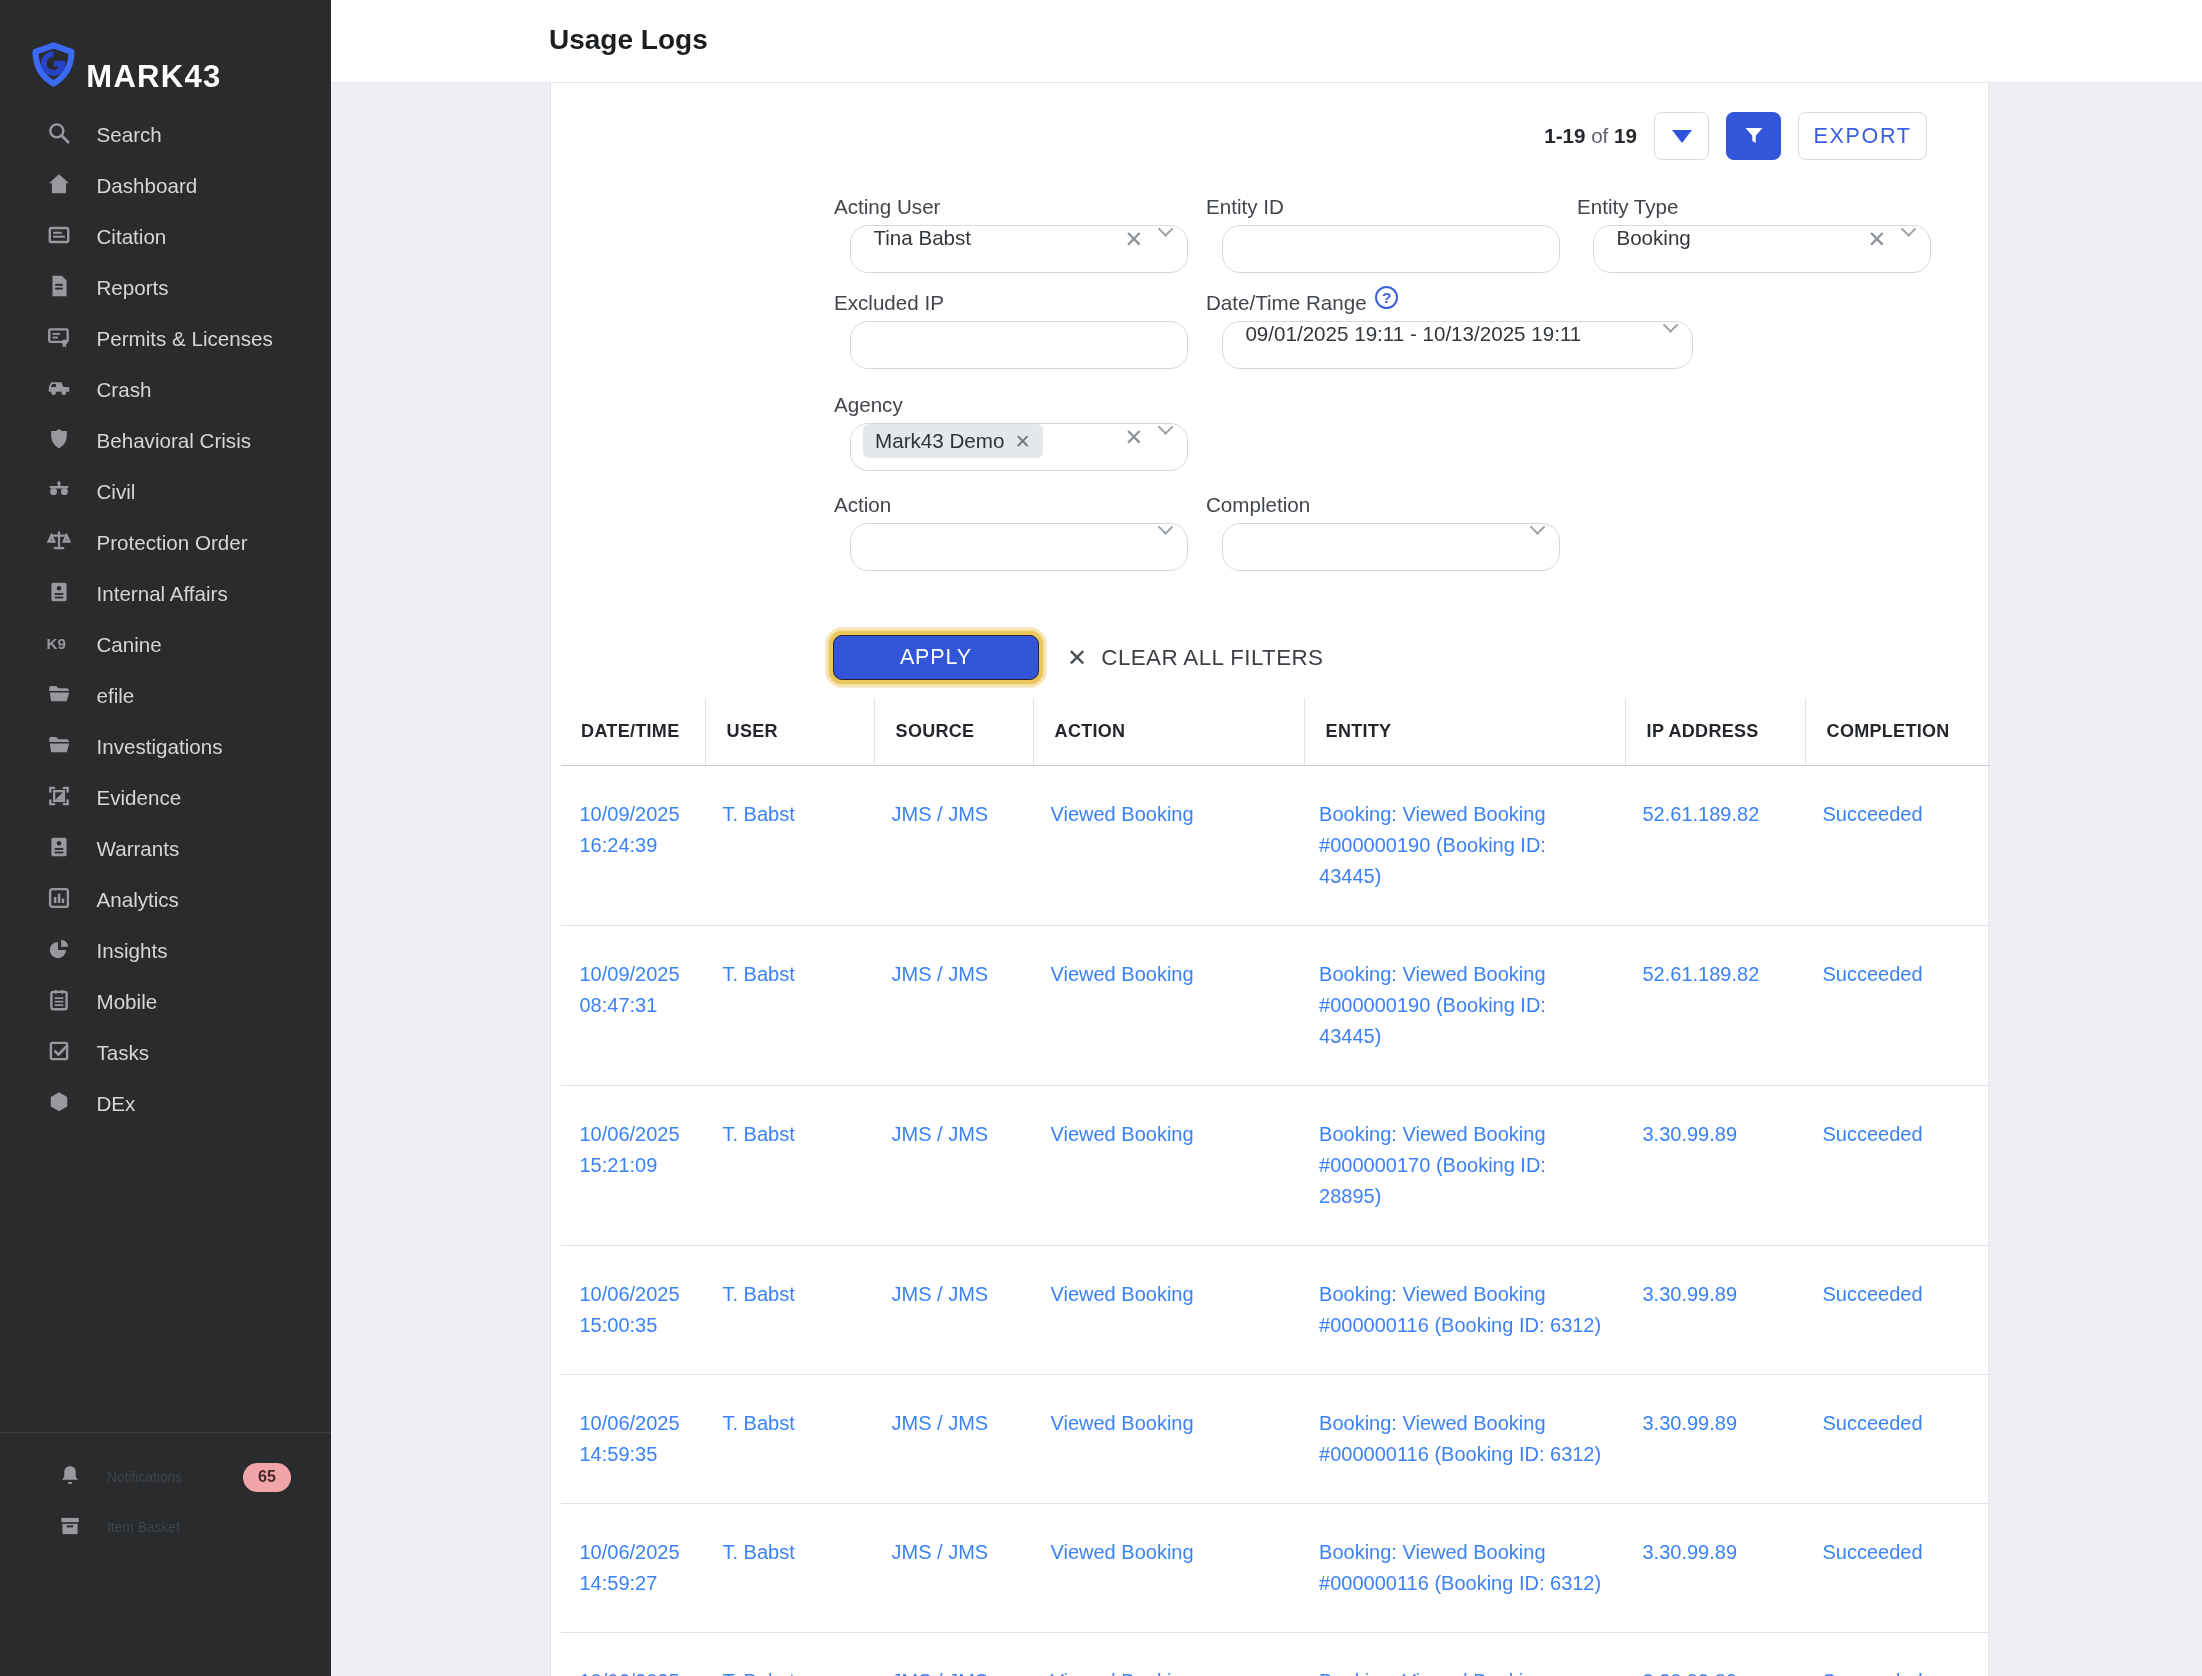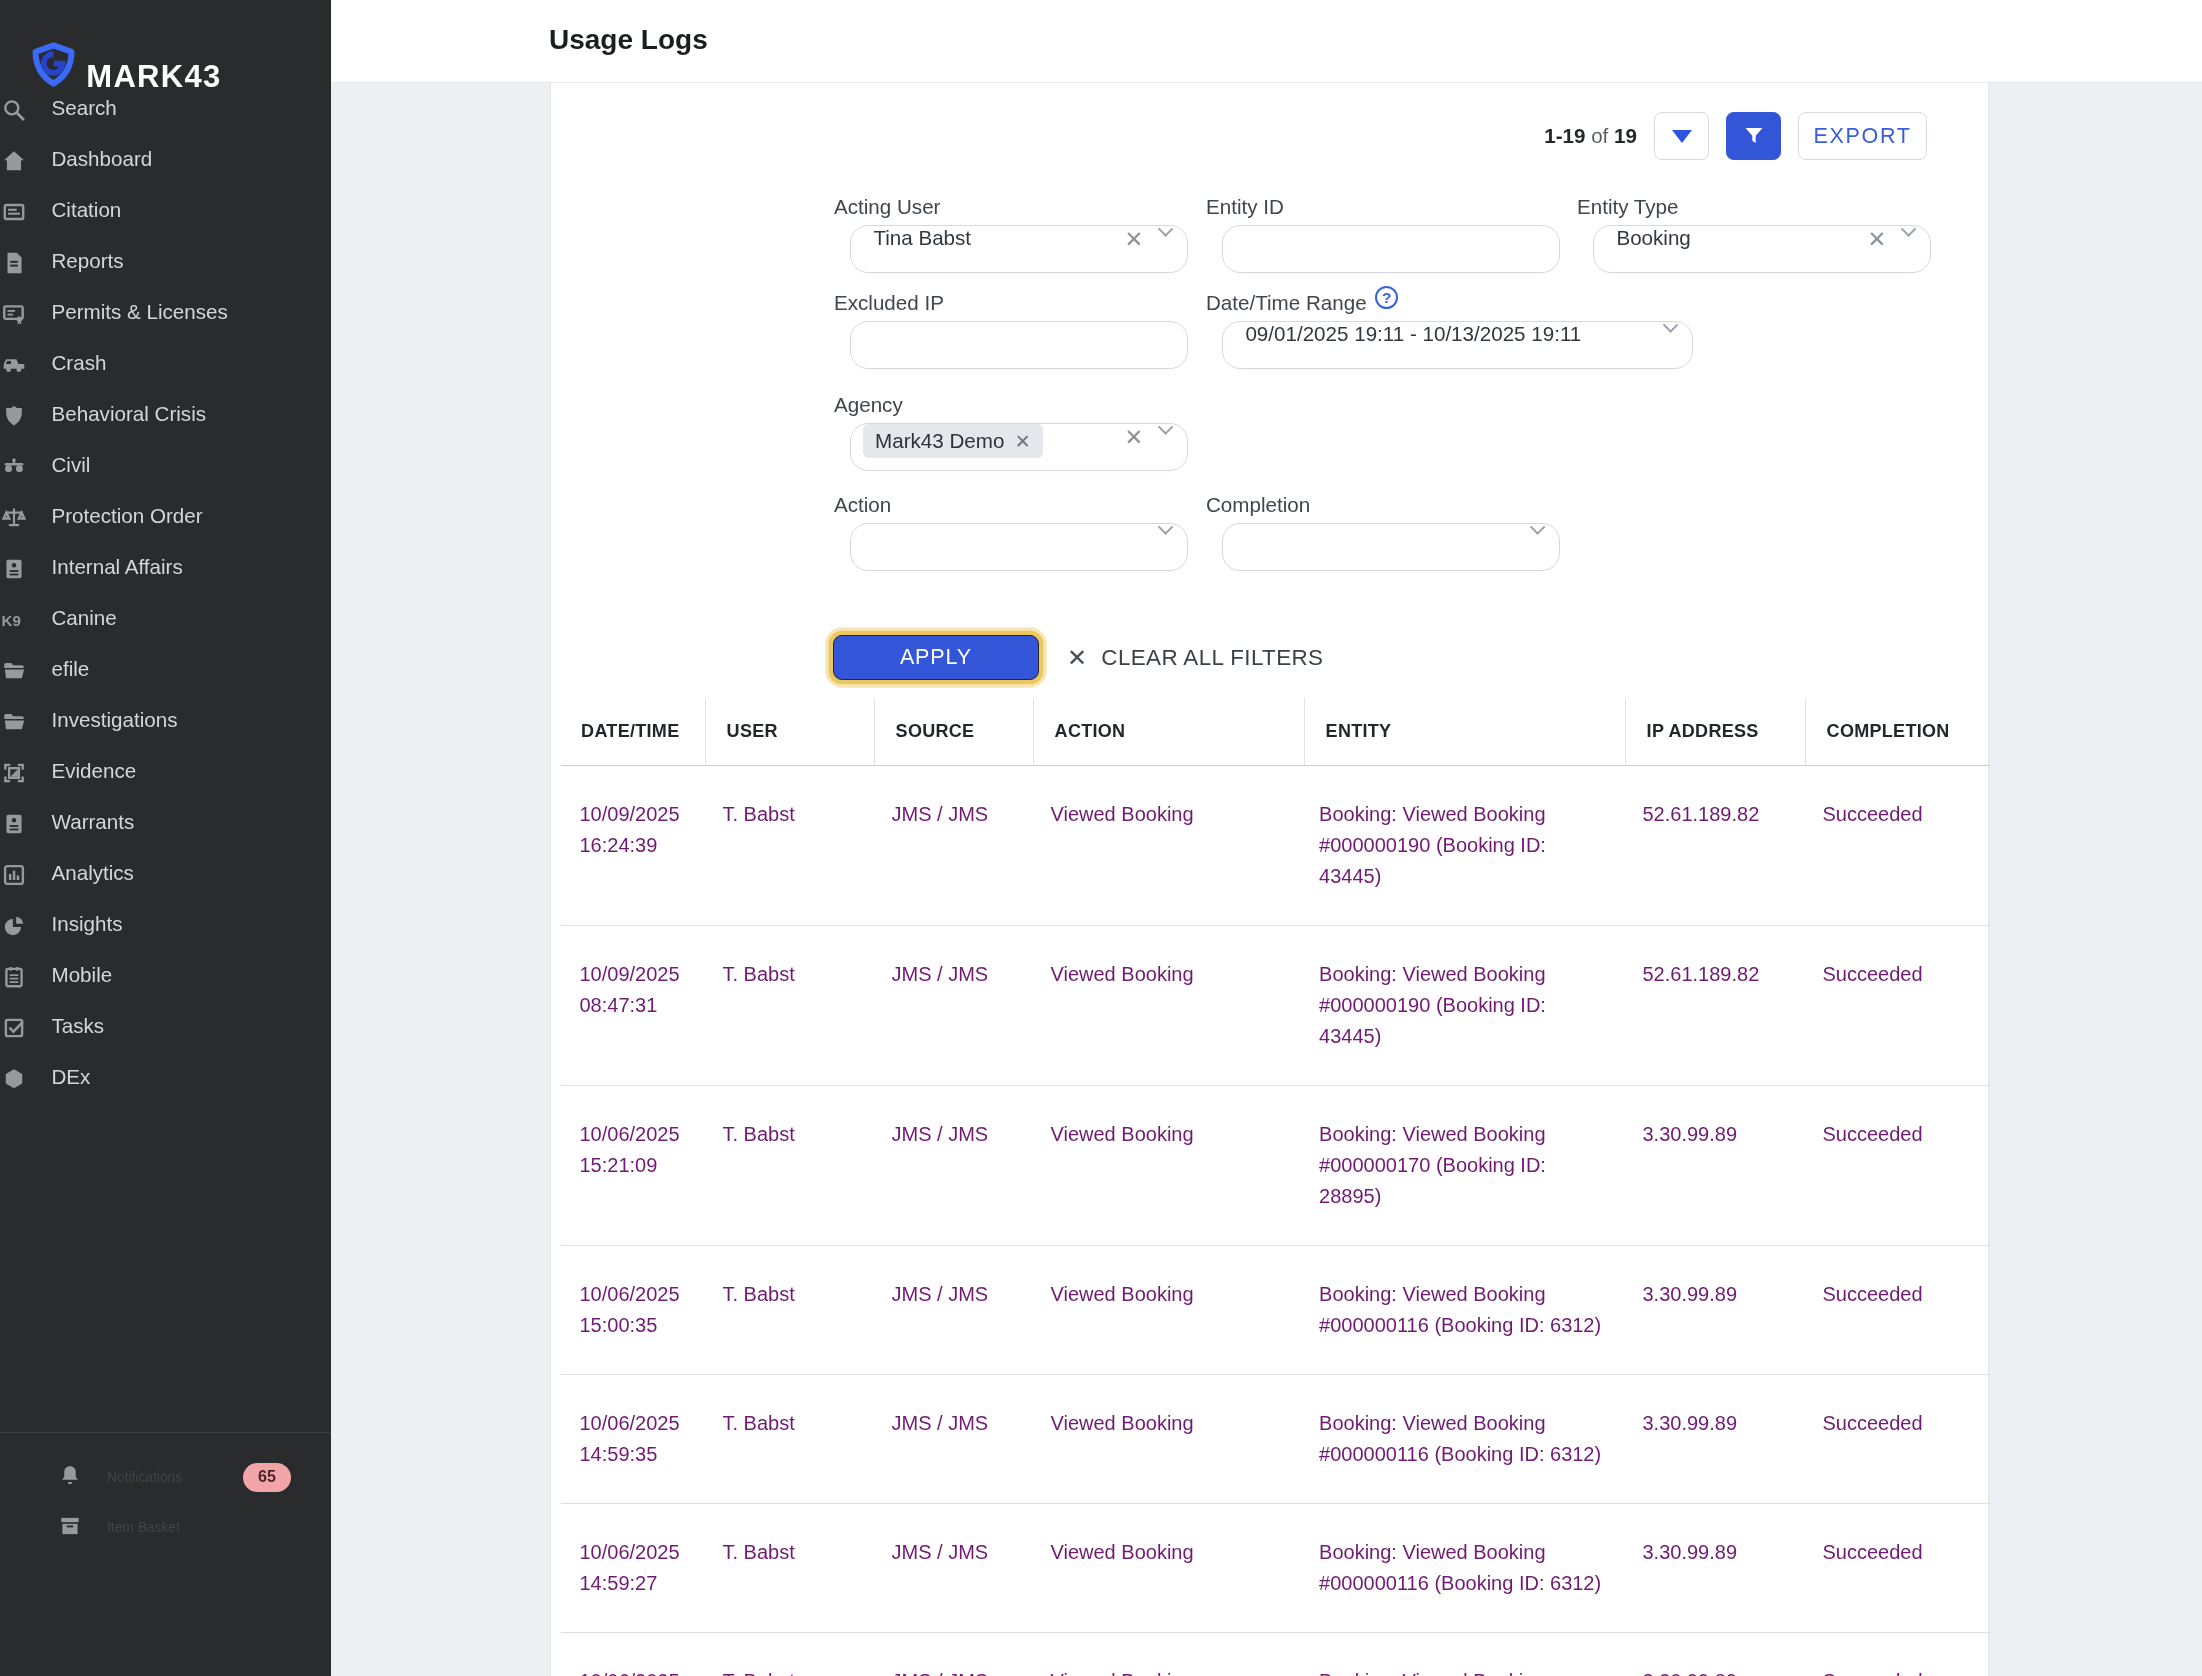--- a/index.html
+++ b/index.html
@@ -5,21 +5,21 @@
   * { margin:0; padding:0; box-sizing:border-box; }
   html,body { width:2203px; height:1676px; overflow:hidden; }
   body { position:relative; background:#edeff3; font-family:"Liberation Sans", sans-serif; color:#3f454b; }
 
   
   .sidebar { position:absolute; left:0; top:0; width:331px; height:1676px; background:#292b2d; z-index:5; }
   .logo-row { position:absolute; top:34px; left:31px; display:flex; align-items:center; gap:10.3px; }
   .logo-mark { width:45px; height:45px; }
   .logo-text { color:#fff; font-size:31px; font-weight:bold; letter-spacing:1.3px;margin-top:25px; }
   .nav { position:absolute; top:96px; left:0; right:0; }
-  .nav-item { height:51px; display:flex; align-items:flex-start; gap:24px; cursor:pointer; }
+  .nav-item { height:51px; display:flex; align-items:flex-end; padding-left:45px; gap:24px; cursor:pointer; }
   .nav-item .nicon { width:27.5px; height:27.5px; flex:0 0 27.5px; display:flex; align-items:center; justify-content:center; }
   .nav-item .nlabel { color:#d4d6d8; font-size:20.6px; }
   .nicon svg { width:26px; height:26px; }
 
   .side-footer { position:absolute; top:1432px; left:0; right:0; bottom:0; border-top:0.9px solid #3b3d3f; }
   .foot-item { height:50px; display:flex; align-items:center; padding-left:45px; gap:24px; cursor:pointer;margin-left:12px; }
   .foot-item.first { margin-top:19px; }
   .badge { margin-left:auto; margin-right:40px; background:#f2a5a9; color:#46272a; font-weight:bold; font-size:16px; min-width:48px; height:29px; border-radius:14.6px; display:flex; align-items:center; justify-content:center; padding:0 10.3px; }
 
   
@@ -54,21 +54,21 @@
   .apply-btn { position:absolute; left:282px; top:552px; width:206px; height:45px; background:#3356d9; color:#fff; font-size:21.5px; letter-spacing:0.9px; border:1.7px solid #23262b; border-radius:9px; box-shadow:0 0 0 4.3px #ecc75d, 0 0 0 7.7px rgba(236,199,93,0.45); cursor:pointer; font-family:"Liberation Sans", sans-serif; }
   .clear-filters { position:absolute; left:516px; top:552px; height:45px; display:flex; align-items:center; gap:13.8px; color:#3c4147; font-size:22.4px; letter-spacing:0.4px; cursor:pointer; }
   .clear-filters .x { font-size:24px; color:#4a4f55; }
 
   
   .table-wrap { position:absolute; top:615px; left:9.5px; width:1429px; }
   table { border-collapse:collapse; table-layout:fixed; width:1429px; }
   col.c1{width:145px} col.c2{width:169px} col.c3{width:159px} col.c4{width:271px} col.c5{width:321px} col.c6{width:180px} col.c7{width:184px}
   th { height:67px; border-right:0.9px solid #e0e3e7; border-bottom:1.7px solid #c7ccd2; text-align:left; vertical-align:middle; padding-left:20.6px; font-size:18px; letter-spacing:0.3px; color:#23272c; font-weight:bold; }
   th:last-child { border-right:none; }
-  td { vertical-align:top; padding:33px 20.6px 33px 17px; font-size:20px; line-height:31px; color:#701a75; border-bottom:1.7px solid #dde1e5; word-wrap:break-word; }
+  td { vertical-align:top; padding:33px 20.6px 33px 17px; font-size:20px; line-height:31px; color:#3b82f6; border-bottom:1.7px solid #dde1e5; word-wrap:break-word; }
   td.c-date { padding-left:19px; }
   td.c-entity { padding-left:14.6px; }
 </style>
 </head>
 <body>
 
 <div class="sidebar">
   <div class="logo-row">
     <span class="logo-mark">
       <svg viewBox="0 0 24 24" width="45" height="45">

